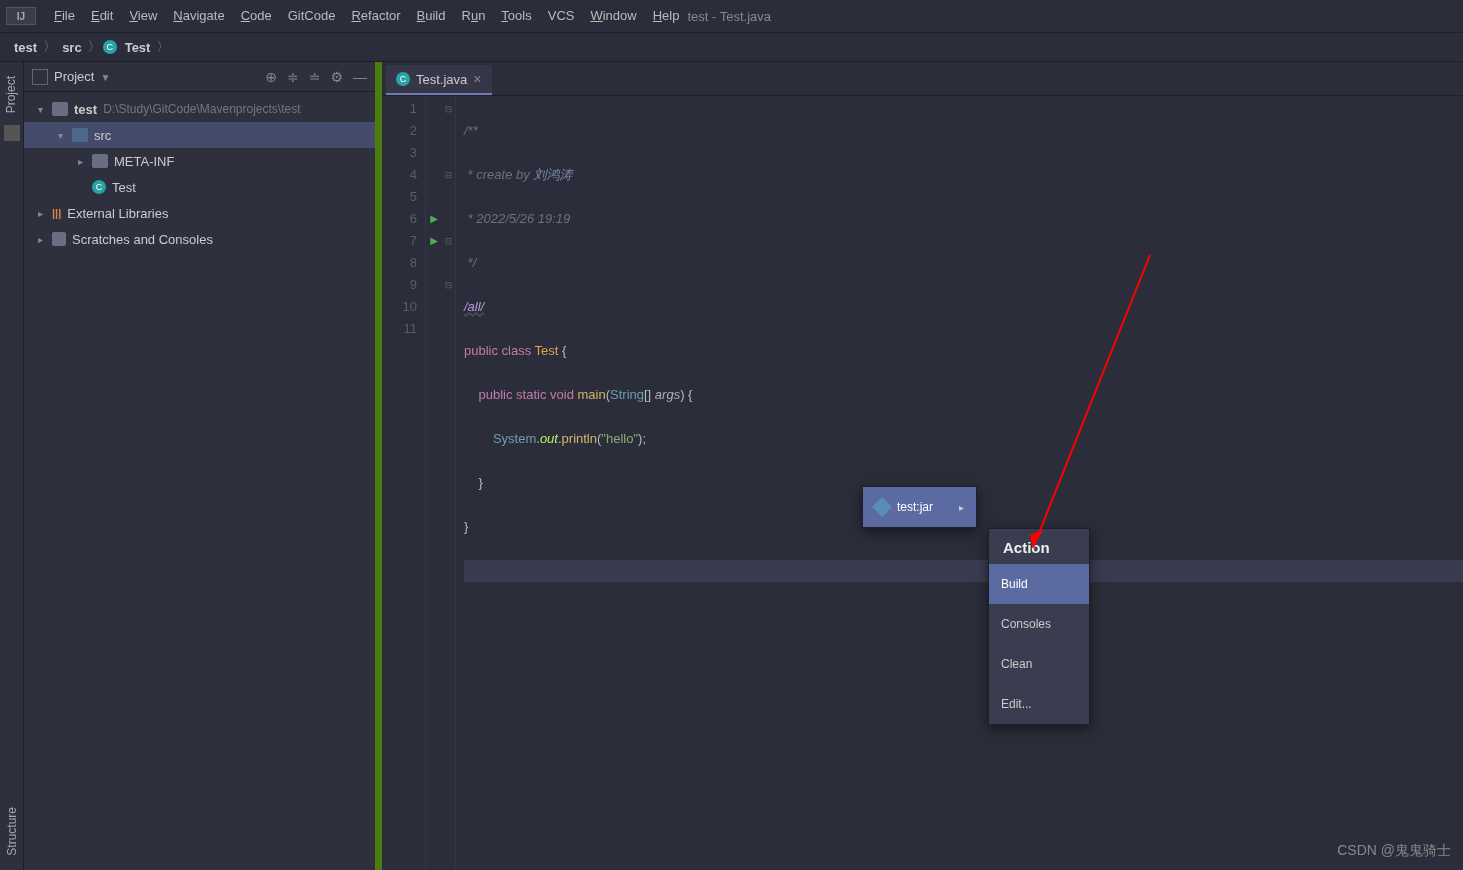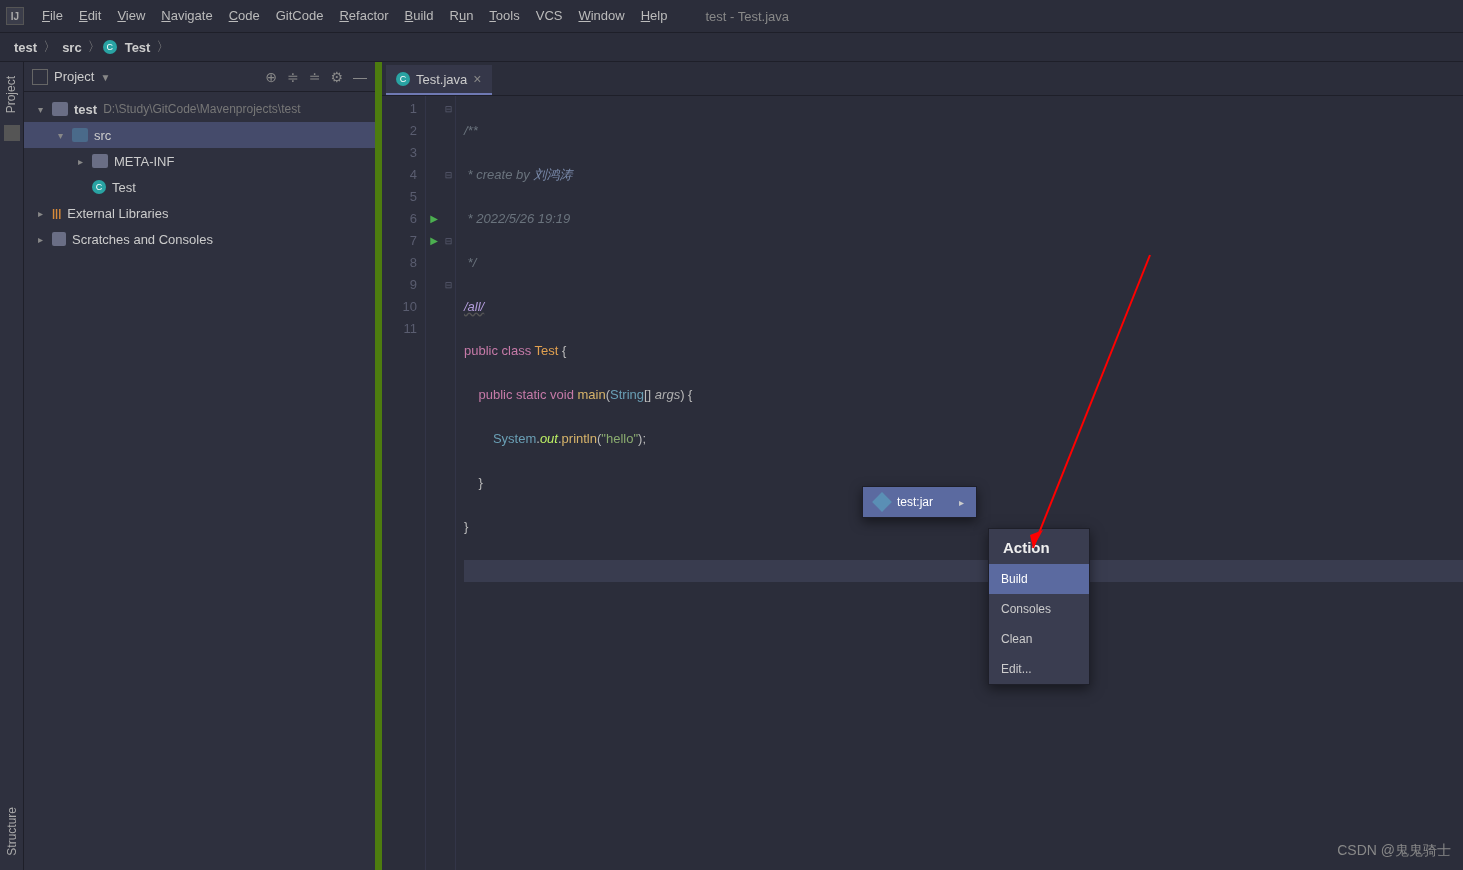--- a/index.html
+++ b/index.html
@@ -1,23 +1,23 @@
 <!DOCTYPE html>
 <html><head>
 <meta charset="utf-8">
 <style>
 * { margin: 0; padding: 0; box-sizing: border-box; font-family: "Segoe UI", sans-serif; }
 body { background: #2b2d3a; color: #bbbbbb; font-size: 13px; width: 1463px; height: 870px; overflow: hidden; position: relative; }
 
 
 .menubar { height: 32px; background: #2b2d3a; display: flex; align-items: center; padding: 0 6px; }
-.menubar .logo { width: 18px; height: 18px; background: #3b3d4a; border: 1px solid #555; margin-right: 10px; display:flex;align-items:center;justify-content:center;font-size:10px;color:#aaa;font-weight:bold;}
+.menubar .logo { width: 30px; height: 18px; background: #3b3d4a; border: 1px solid #555; margin-right: 10px; display:flex;align-items:center;justify-content:center;font-size:10px;color:#aaa;font-weight:bold;}
 .menubar .menu-item { padding: 0 8px; color: #bbbbbb; cursor: pointer; line-height: 32px; }
 .menubar .menu-item u { text-decoration: underline; }
-.menubar .title { margin-left: 30px; color: #888; }
+.menubar .title { color: #888; }
 
 
 .navbar { height: 30px; background: #2b2d3a; display: flex; align-items: center; padding: 0 10px; border-top: 1px solid #1e1f29; border-bottom: 1px solid #1e1f29;}
 .navbar .crumb { color: #ccc; font-weight: bold; padding: 0 4px; }
 .navbar .sep { color: #888; padding: 0 2px; }
 .navbar .class-icon { width: 14px; height: 14px; background: #29a3a3; border-radius: 50%; display: inline-flex; align-items:center; justify-content:center; font-size:9px; color:#fff; margin-right:4px;}
 
 
 .main { display: flex; height: calc(100% - 62px); }
 .left-gutter { width: 24px; background: #2e303e; border-right: 1px solid #1e1f29; display:flex; flex-direction:column; align-items:center; justify-content:space-between; padding:8px 0;}
@@ -68,21 +68,21 @@
 .c-method { color:#d8b46a;}
 .c-type { color:#6a9fb5;}
 .c-param { color:#b0b0b0; font-style:italic;}
 .c-field { color:#bef264; font-style:italic;}
 .c-str { color:#8aab6f;}
 .c-punc { color:#bbb;}
 
 
 .popup { position:absolute; background:#3a3d50; border:1px solid #1e1f29; box-shadow:0 4px 12px rgba(0,0,0,0.5);}
 .popup .popup-title { font-weight:bold; color:#eee; padding:10px 14px 8px; font-size:15px;}
-.popup .popup-item { height:30px; display:flex; align-items:center; padding:0 12px; color:#ccc; cursor:pointer; font-size:12px;}
+.popup .popup-item { height:40px; display:flex; align-items:center; padding:0 12px; color:#ccc; cursor:pointer; font-size:12px;}
 .popup .popup-item.selected { background:#5b6aa0; color:#fff;}
 .popup .popup-item .item-icon { width:14px;height:14px;background:#5a8fb5;transform:rotate(45deg);margin-right:8px;}
 .popup .popup-item .sub-arrow { margin-left:auto; font-size:10px; color:#ccc;}
 
 .popup1 { left:862px; top:486px; width:115px;}
 .popup1 .popup-item { justify-content:flex-start;}
 .popup2 { left:988px; top:528px; width:102px;}
 
 
 .arrow-overlay { position:absolute; left:0; top:0; width:100%; height:100%; pointer-events:none;}

